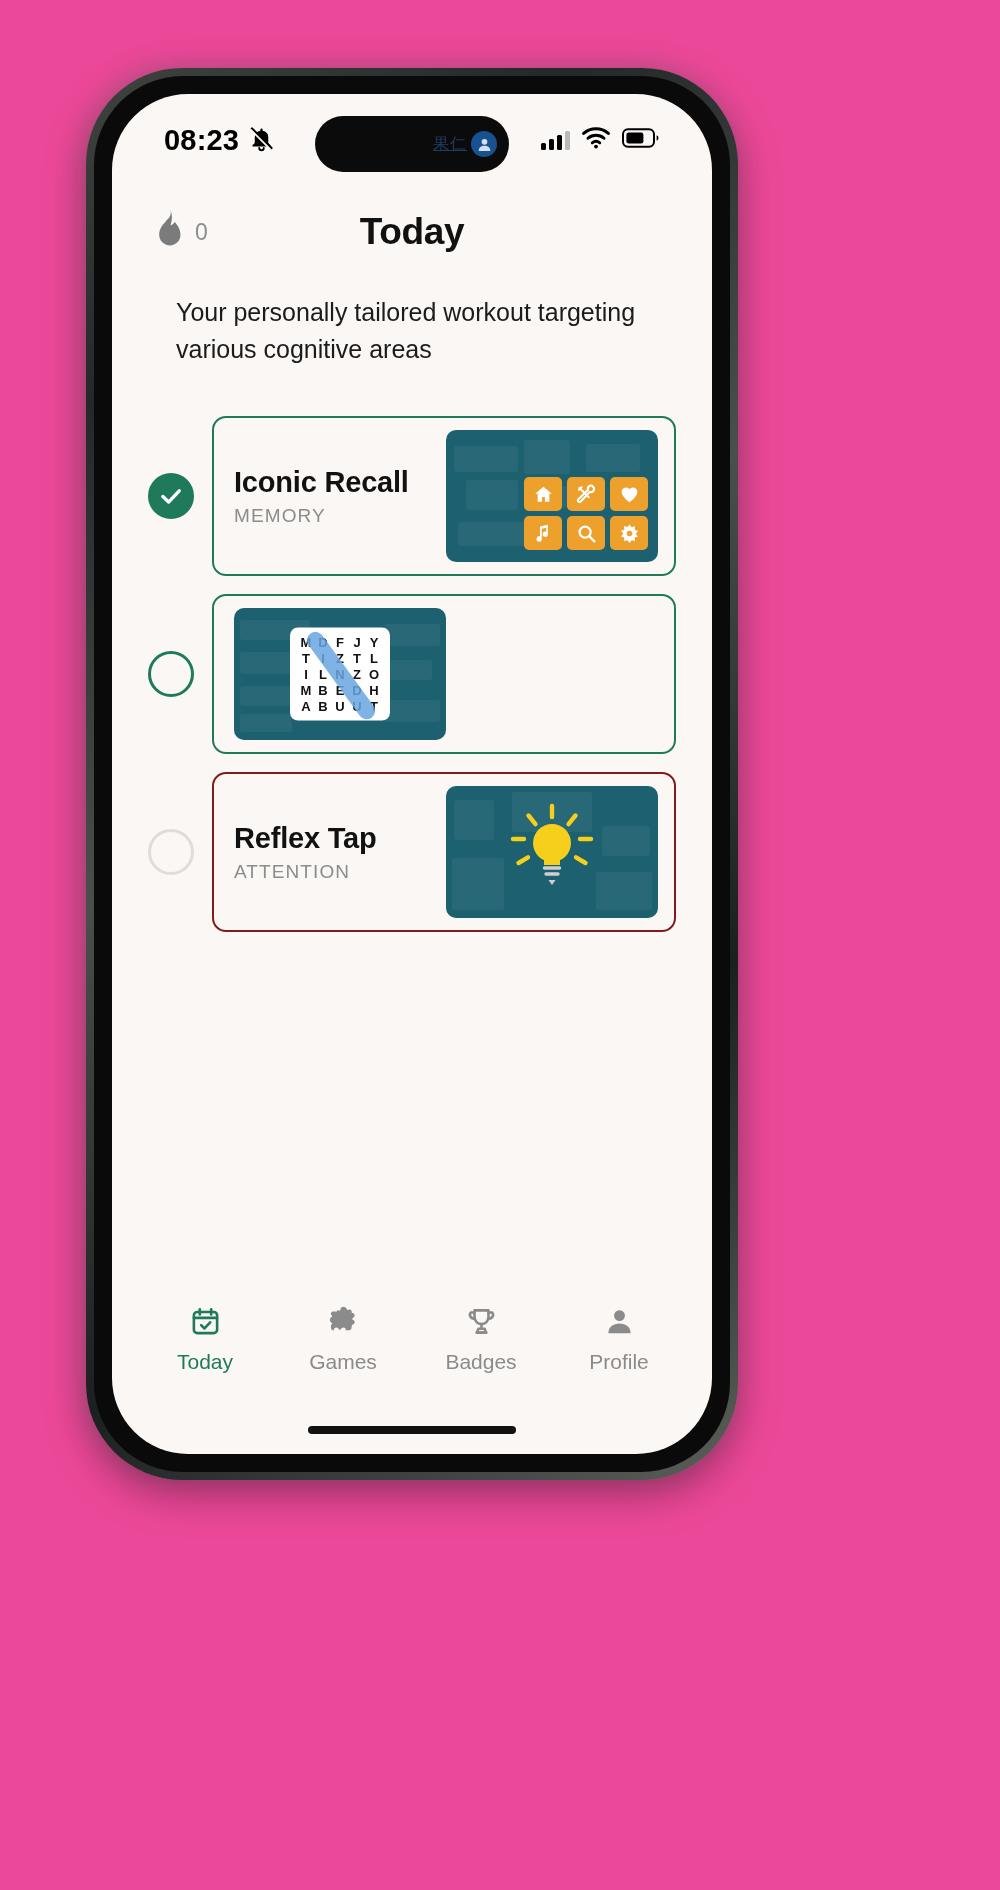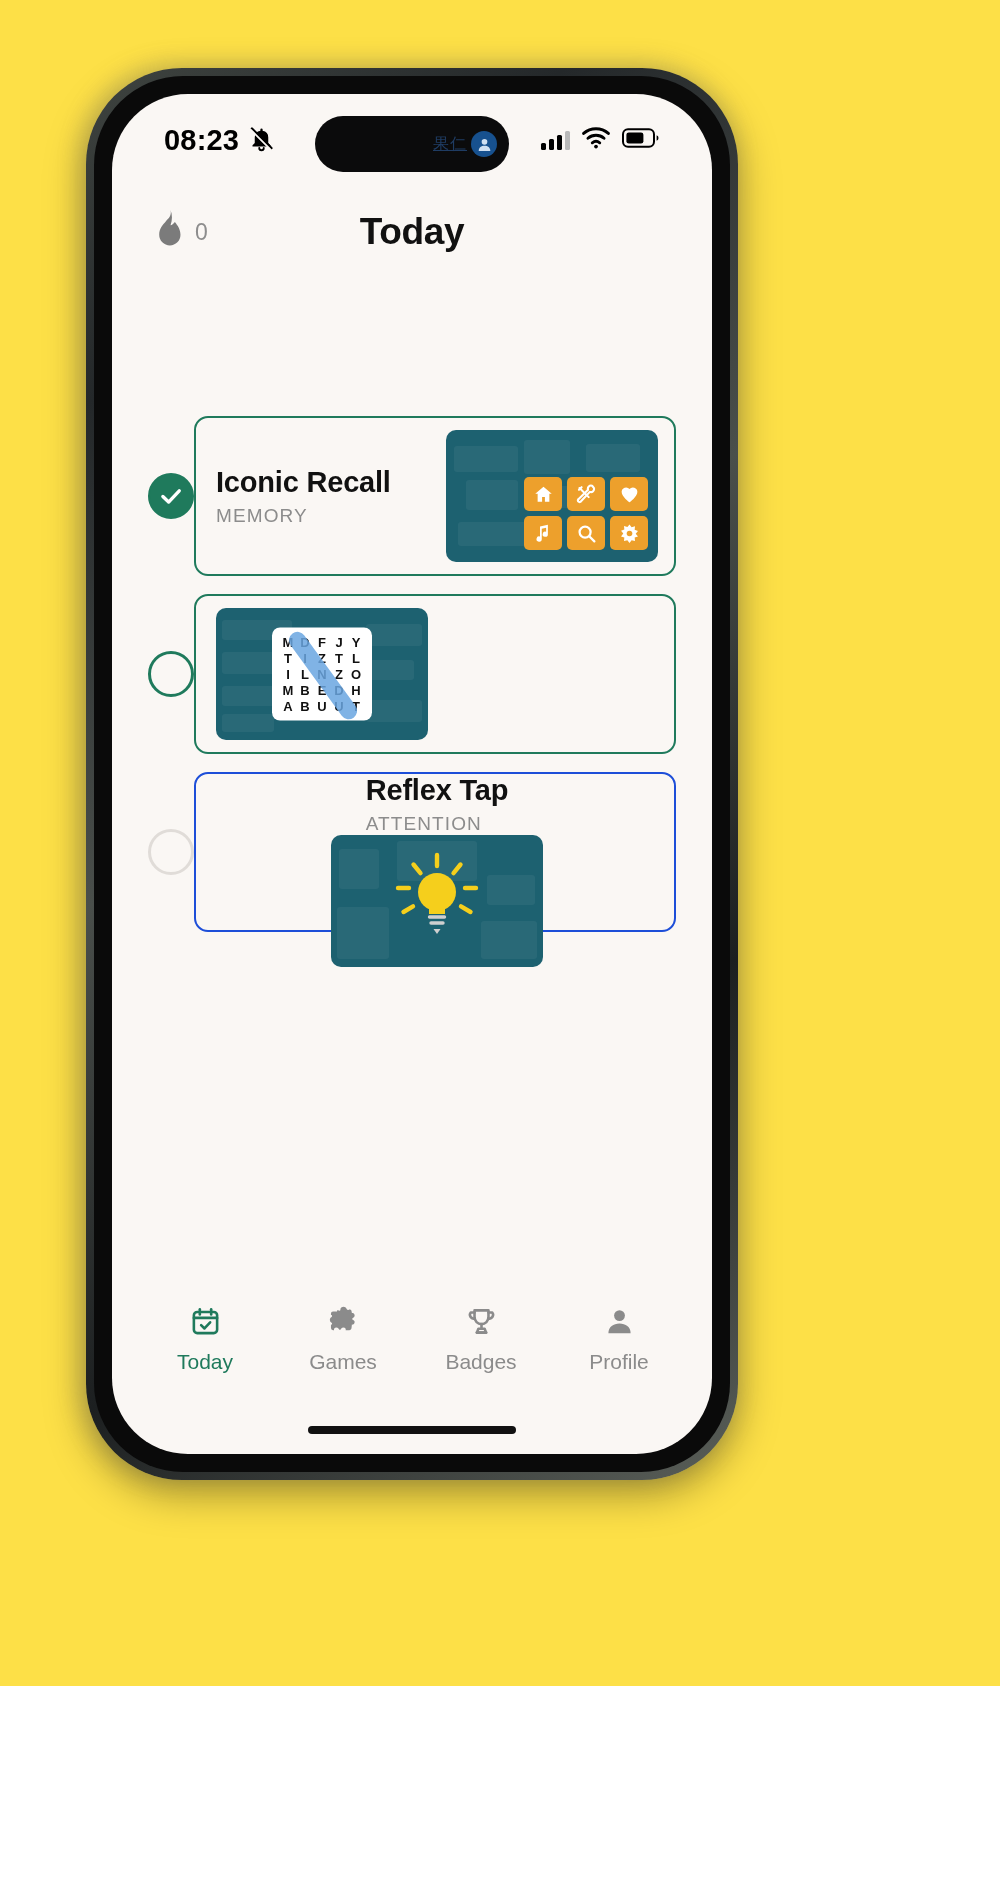--- a/index.html
+++ b/index.html
@@ -1,19 +1,19 @@
 <!DOCTYPE html>
 <html><head>
 <meta charset="utf-8">
 <style>
   * { margin:0; padding:0; box-sizing:border-box; }
   html,body { width:1000px; height:1890px; background:#ffffff; }
   body { font-family:"Liberation Sans", sans-serif; overflow:hidden; }
 
-  .stage { position:relative; width:1000px; height:1686px; background:#fde047; }
+  .stage { position:relative; width:1000px; height:1890px; background:#ec4899; }
 
   
   .phone-shadow{
     position:absolute; left:78px; top:62px; width:660px; height:1420px;
     border-radius:98px; background:rgba(120,120,120,0.22); filter:blur(10px);
   }
   .phone{
     position:absolute; left:86px; top:68px; width:652px; height:1412px;
     border-radius:96px;
     background:linear-gradient(145deg,#3f4440 0%,#24282a 18%,#4a4f4b 45%,#1c1f20 72%,#5a5f59 100%);
@@ -75,36 +75,36 @@
   }
 
   
   .subtitle{
     position:absolute; left:0; top:200px; width:100%;
     padding:0 64px; font-size:25px; line-height:1.48; color:#1b1b1b;
   }
 
   
   .tasks{ position:absolute; left:0; top:322px; width:100%; padding:0 36px; }
-  .task-row{ display:flex; align-items:center; margin-bottom:18px; }
+  .task-row{ display:flex; align-items:center; gap:18px; margin-bottom:18px; }
 
   .bullet{
     flex:0 0 auto; width:46px; height:46px; border-radius:50%;
     display:flex; align-items:center; justify-content:center;
   }
   .bullet.done{ background:#1f7a5c; border:2px solid #1f7a5c; }
   .bullet.open{ background:transparent; border:3px solid #1f7a5c; }
   .bullet.idle{ background:transparent; border:3px solid #e0dcd8; }
 
   .card{
     flex:1 1 auto; height:160px; border-radius:14px; background:#faf7f4;
     border:2px solid #1f7a5c; display:flex; align-items:center;
     justify-content:space-between; padding:0 16px 0 20px;
   }
-  .card.dim{ border:2px solid #1d4ed8;flex-direction:column; }
+  .card.dim{ border:2px solid #7f1d1d; }
 
   .card-title{ font-size:29px; font-weight:700; color:#111; letter-spacing:-.2px; }
   .card-cat{ font-size:19px; font-weight:400; color:#8c8c8c; letter-spacing:1.1px; margin-top:6px; }
 
   .thumb{
     flex:0 0 auto; width:212px; height:132px; border-radius:10px;
     background:#1d6170; position:relative; overflow:hidden;
   }
   .thumb .bg-shape{ position:absolute; background:rgba(255,255,255,.055); border-radius:3px; }
 
@@ -229,20 +229,21 @@
             <span>
               <svg width="34" height="42" viewBox="0 0 24 30" fill="#7b7b7b">
                 <path d="M13.1 0.8c1 4.2-1.5 5.9-3.3 8C7.5 11.5 5 14 5 18.4A7.6 7.6 0 0 0 12.6 26a7.6 7.6 0 0 0 7.6-7.6c0-4-2.1-6.6-4-9.1-1.1 1.5-2 2.2-3.1 2.3 1.4-3.5 1.3-7.5 0-10.8z"></path>
               </svg>
             </span>
             <span class="streak-count">0</span>
           </div>
           <div class="page-title">Today</div>
         </div>
 
+        <div class="subtitle">Your personally tailored workout targeting various cognitive areas</div>
 
         <div class="tasks">
 
           <div class="task-row">
             <div class="bullet done">
               <svg width="26" height="26" viewBox="0 0 24 24" fill="none">
                 <path d="M4.5 12.4 9.8 17.6 19.6 7.2" stroke="#fff" stroke-width="3.1" stroke-linecap="round" stroke-linejoin="round"></path>
               </svg>
             </div>
             <div class="card">

